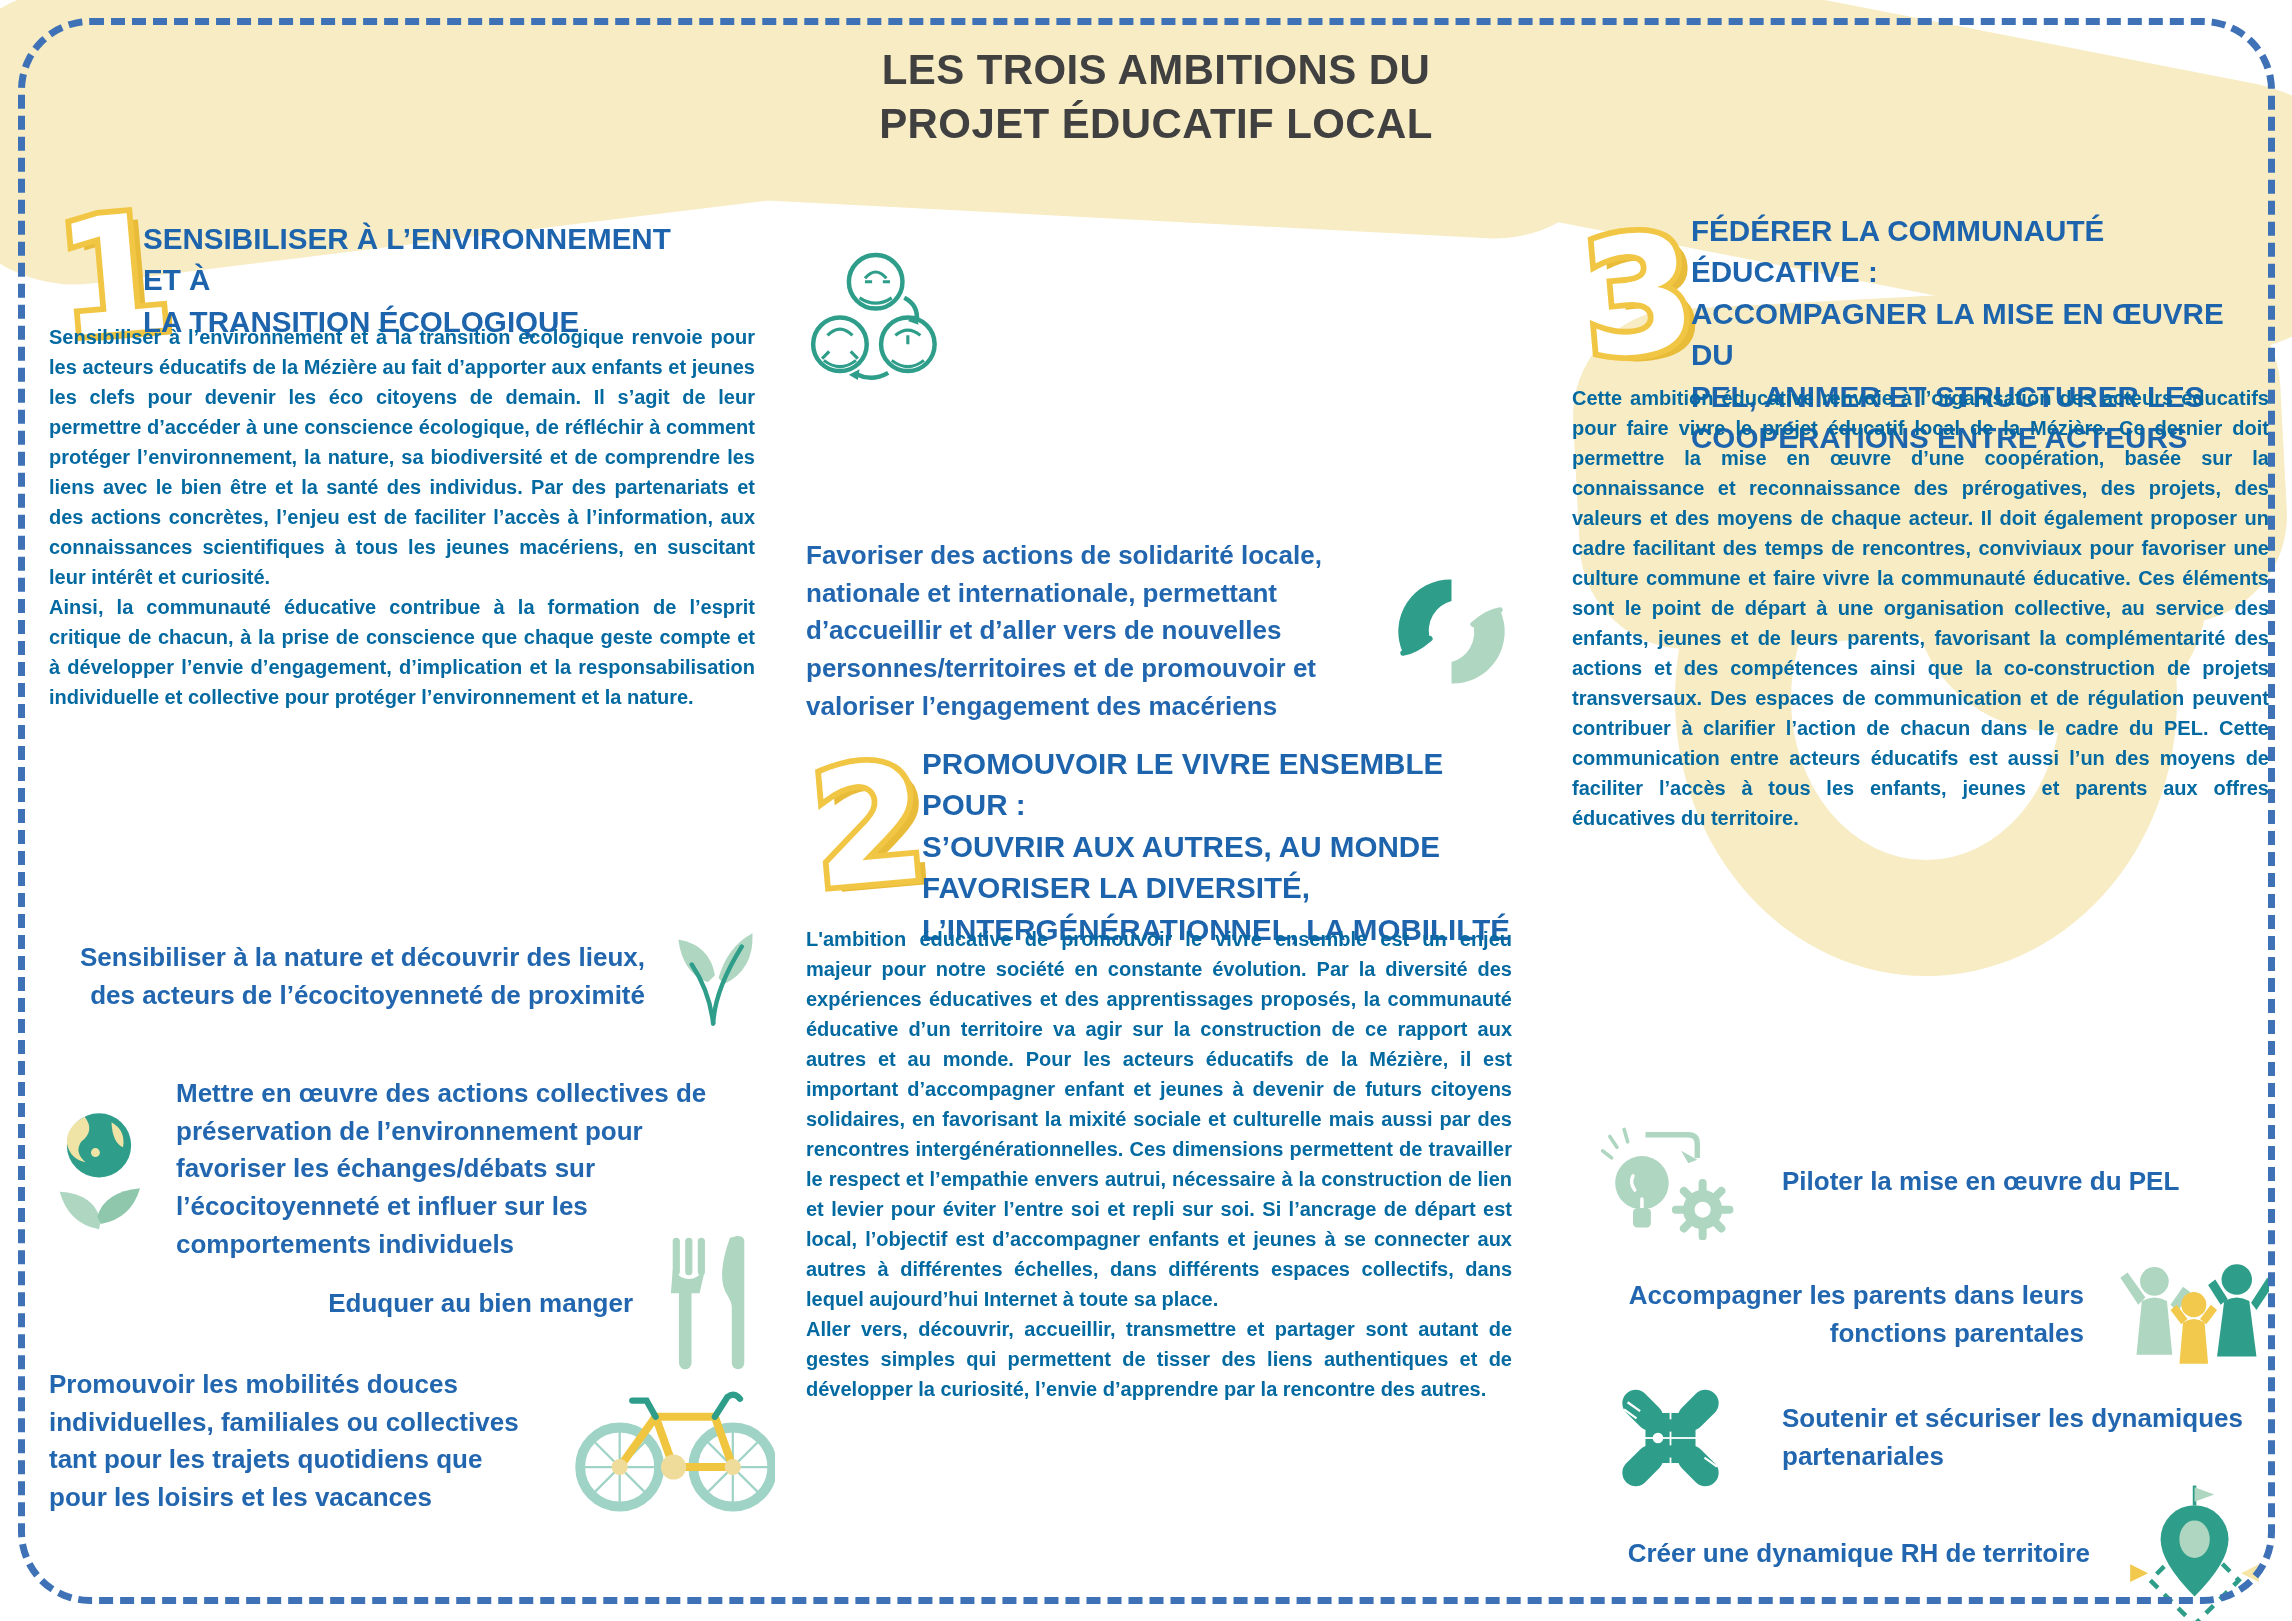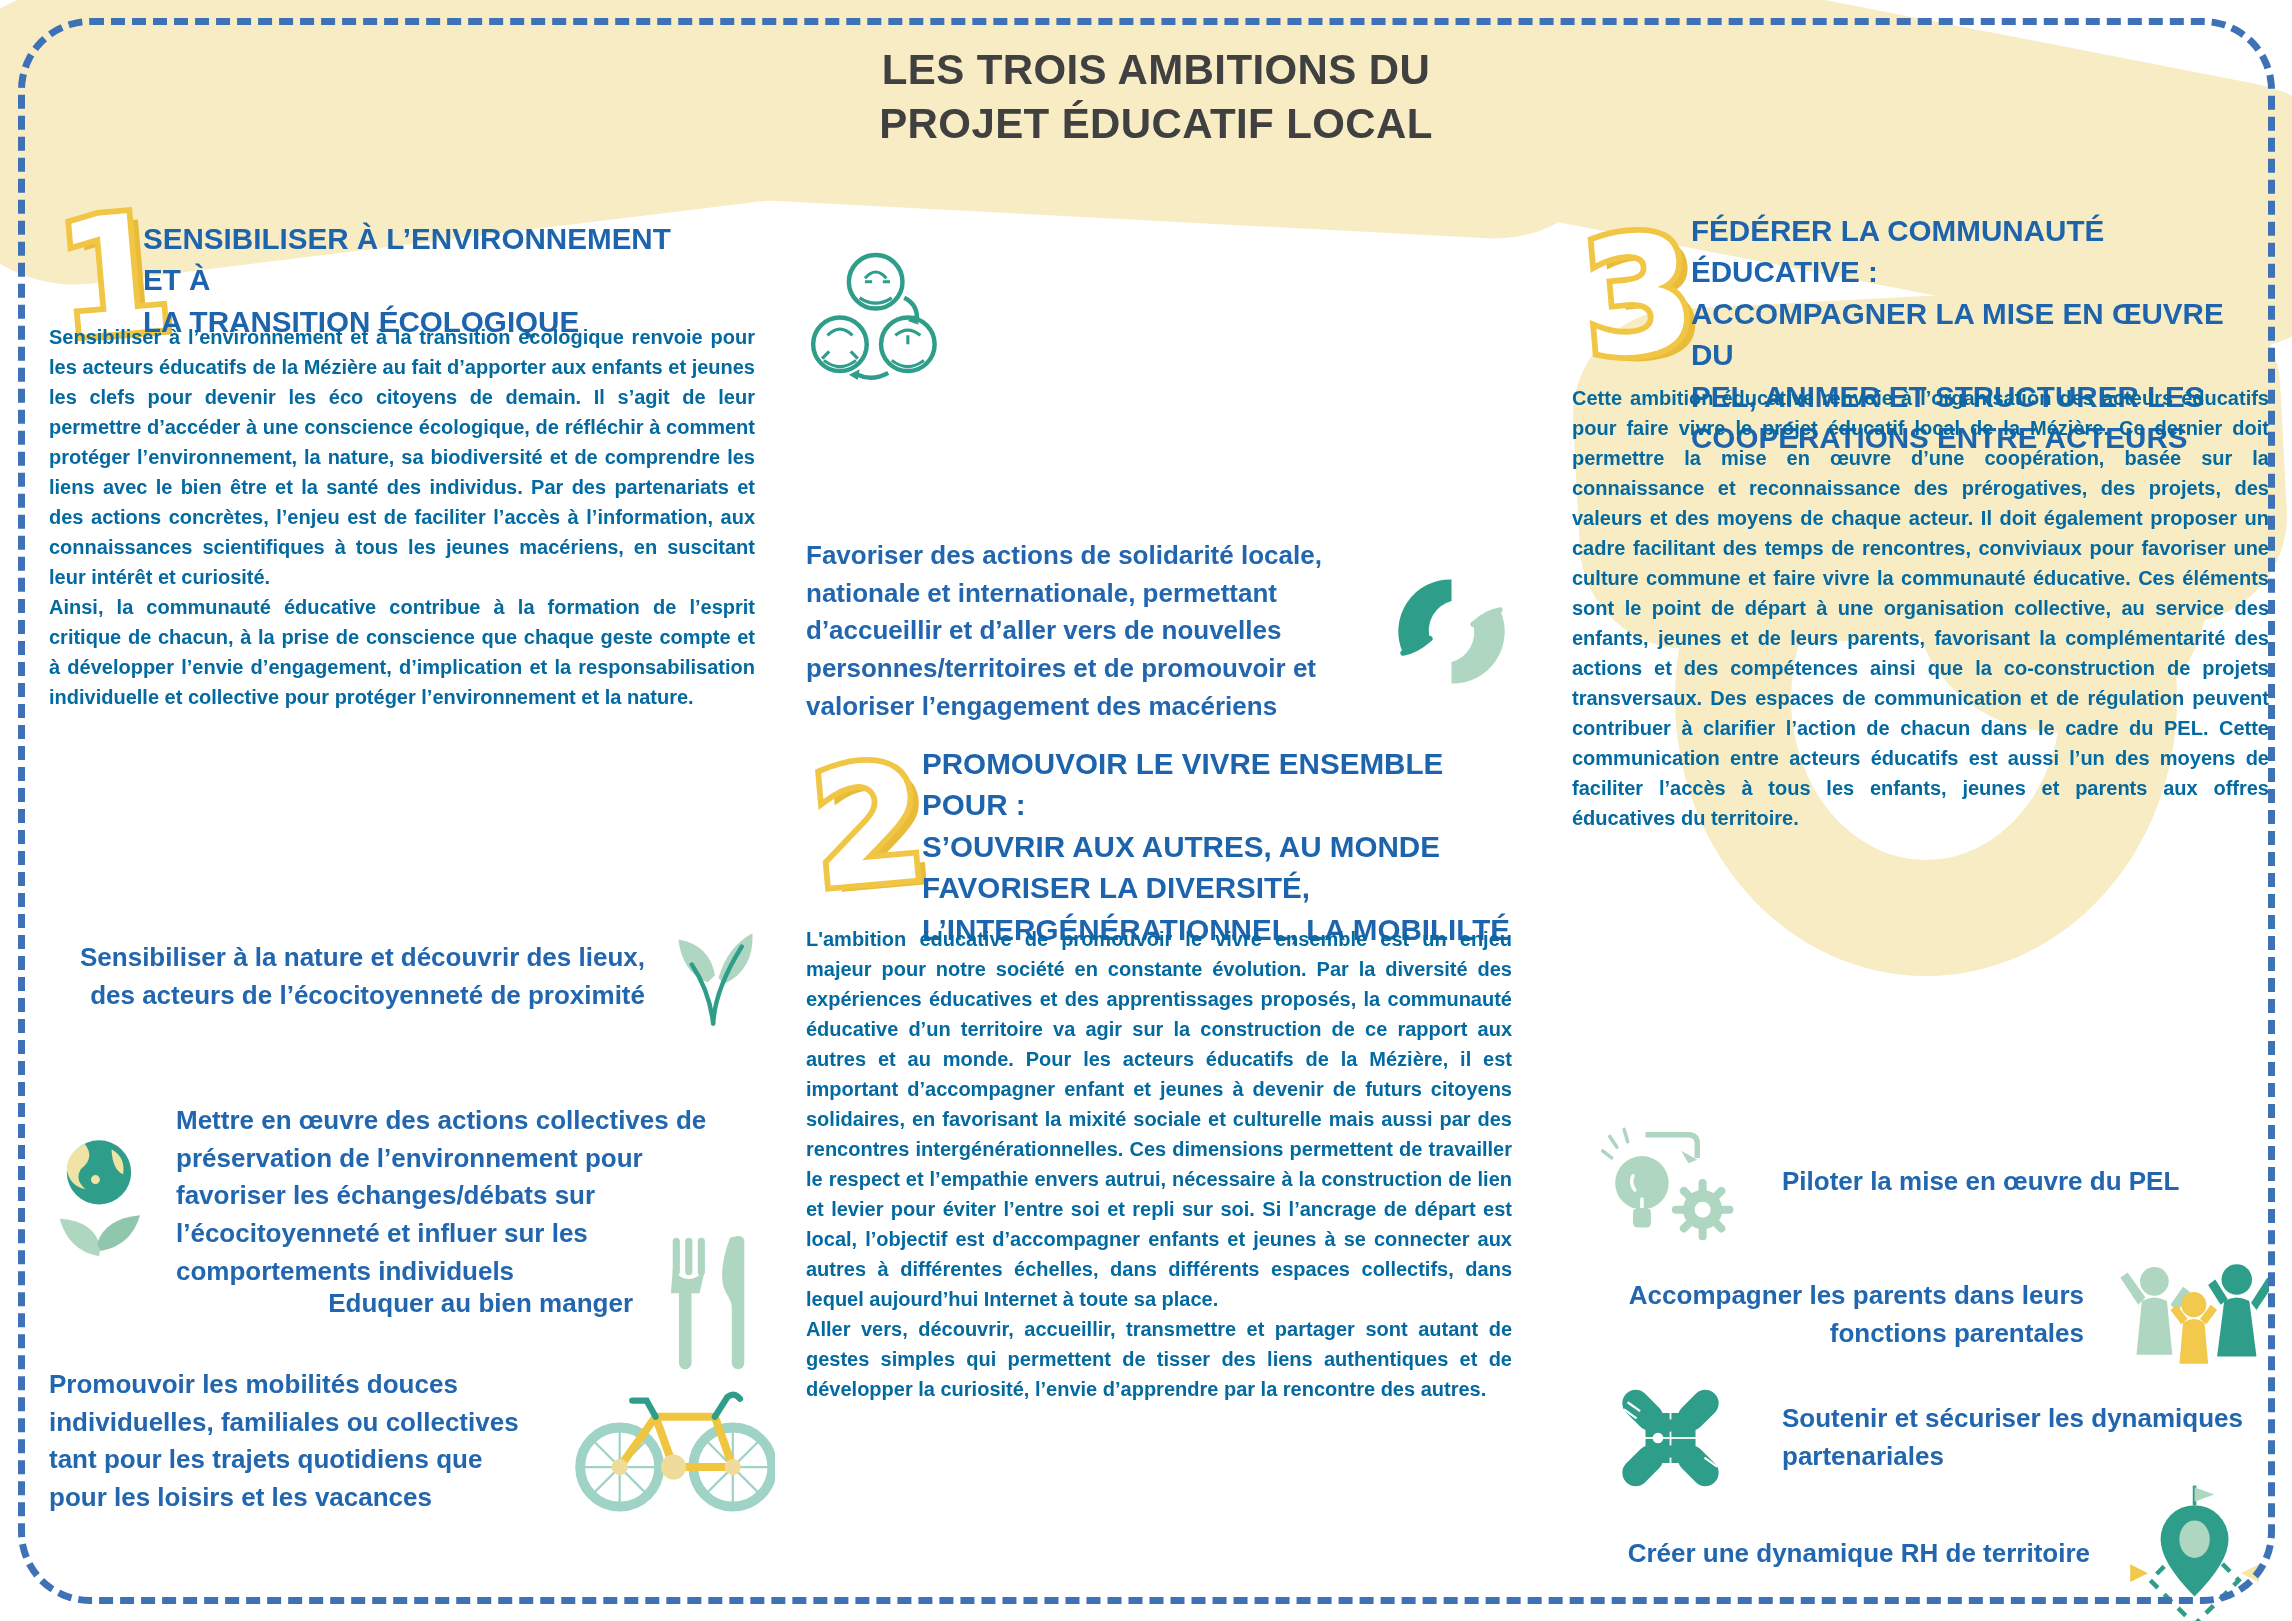--- a/index.html
+++ b/index.html
@@ -57,21 +57,21 @@
   <div class="item" style="left:49px;top:927px;width:708px;">
     <div class="txt t-right">Sensibiliser à la nature et découvrir des lieux, des acteurs de l’écocitoyenneté de proximité</div>
     <svg class="icon" width="85" height="100" viewBox="0 0 95 112">
       <path d="M40 62 Q12 52 7 14 Q42 20 48 54 Z" fill="#aed6c0"></path>
       <path d="M52 57 Q62 22 90 7 Q92 48 58 64 Z" fill="#aed6c0"></path>
       <path d="M46 108 Q42 72 22 42" stroke="#2e9e8a" stroke-width="5" fill="none" stroke-linecap="round"></path>
       <path d="M46 108 Q48 70 78 22" stroke="#2e9e8a" stroke-width="5" fill="none" stroke-linecap="round"></path>
     </svg>
   </div>
 
-  <div class="item" style="left:49px;top:1102px;width:708px;">
+  <div class="item" style="left:49px;top:1075px;width:708px;">
     <svg class="icon" width="100" height="127" viewBox="0 0 112 142">
       <circle cx="56" cy="44" r="36" fill="#2e9e8a"></circle>
       <path d="M40 12 q12 16 -4 28 q-8 12 5 23 q-17 -3 -21 -21 q-1 -19 20 -30" fill="#f0e3a6"></path>
       <path d="M70 18 q16 9 13 28 q-12 -5 -13 -28" fill="#f0e3a6"></path>
       <circle cx="52" cy="52" r="5" fill="#f0e3a6"></circle>
       <path d="M56 138 Q22 132 12 96 Q50 98 58 128 Z" fill="#aed6c0"></path>
       <path d="M58 132 Q92 126 102 92 Q62 96 54 124 Z" fill="#8fc7ad"></path>
     </svg>
     <div class="txt t-left">Mettre en œuvre des actions collectives de préservation de l’environnement pour favoriser les échanges/débats sur l’écocitoyenneté et influer sur les comportements individuels</div>
   </div>

